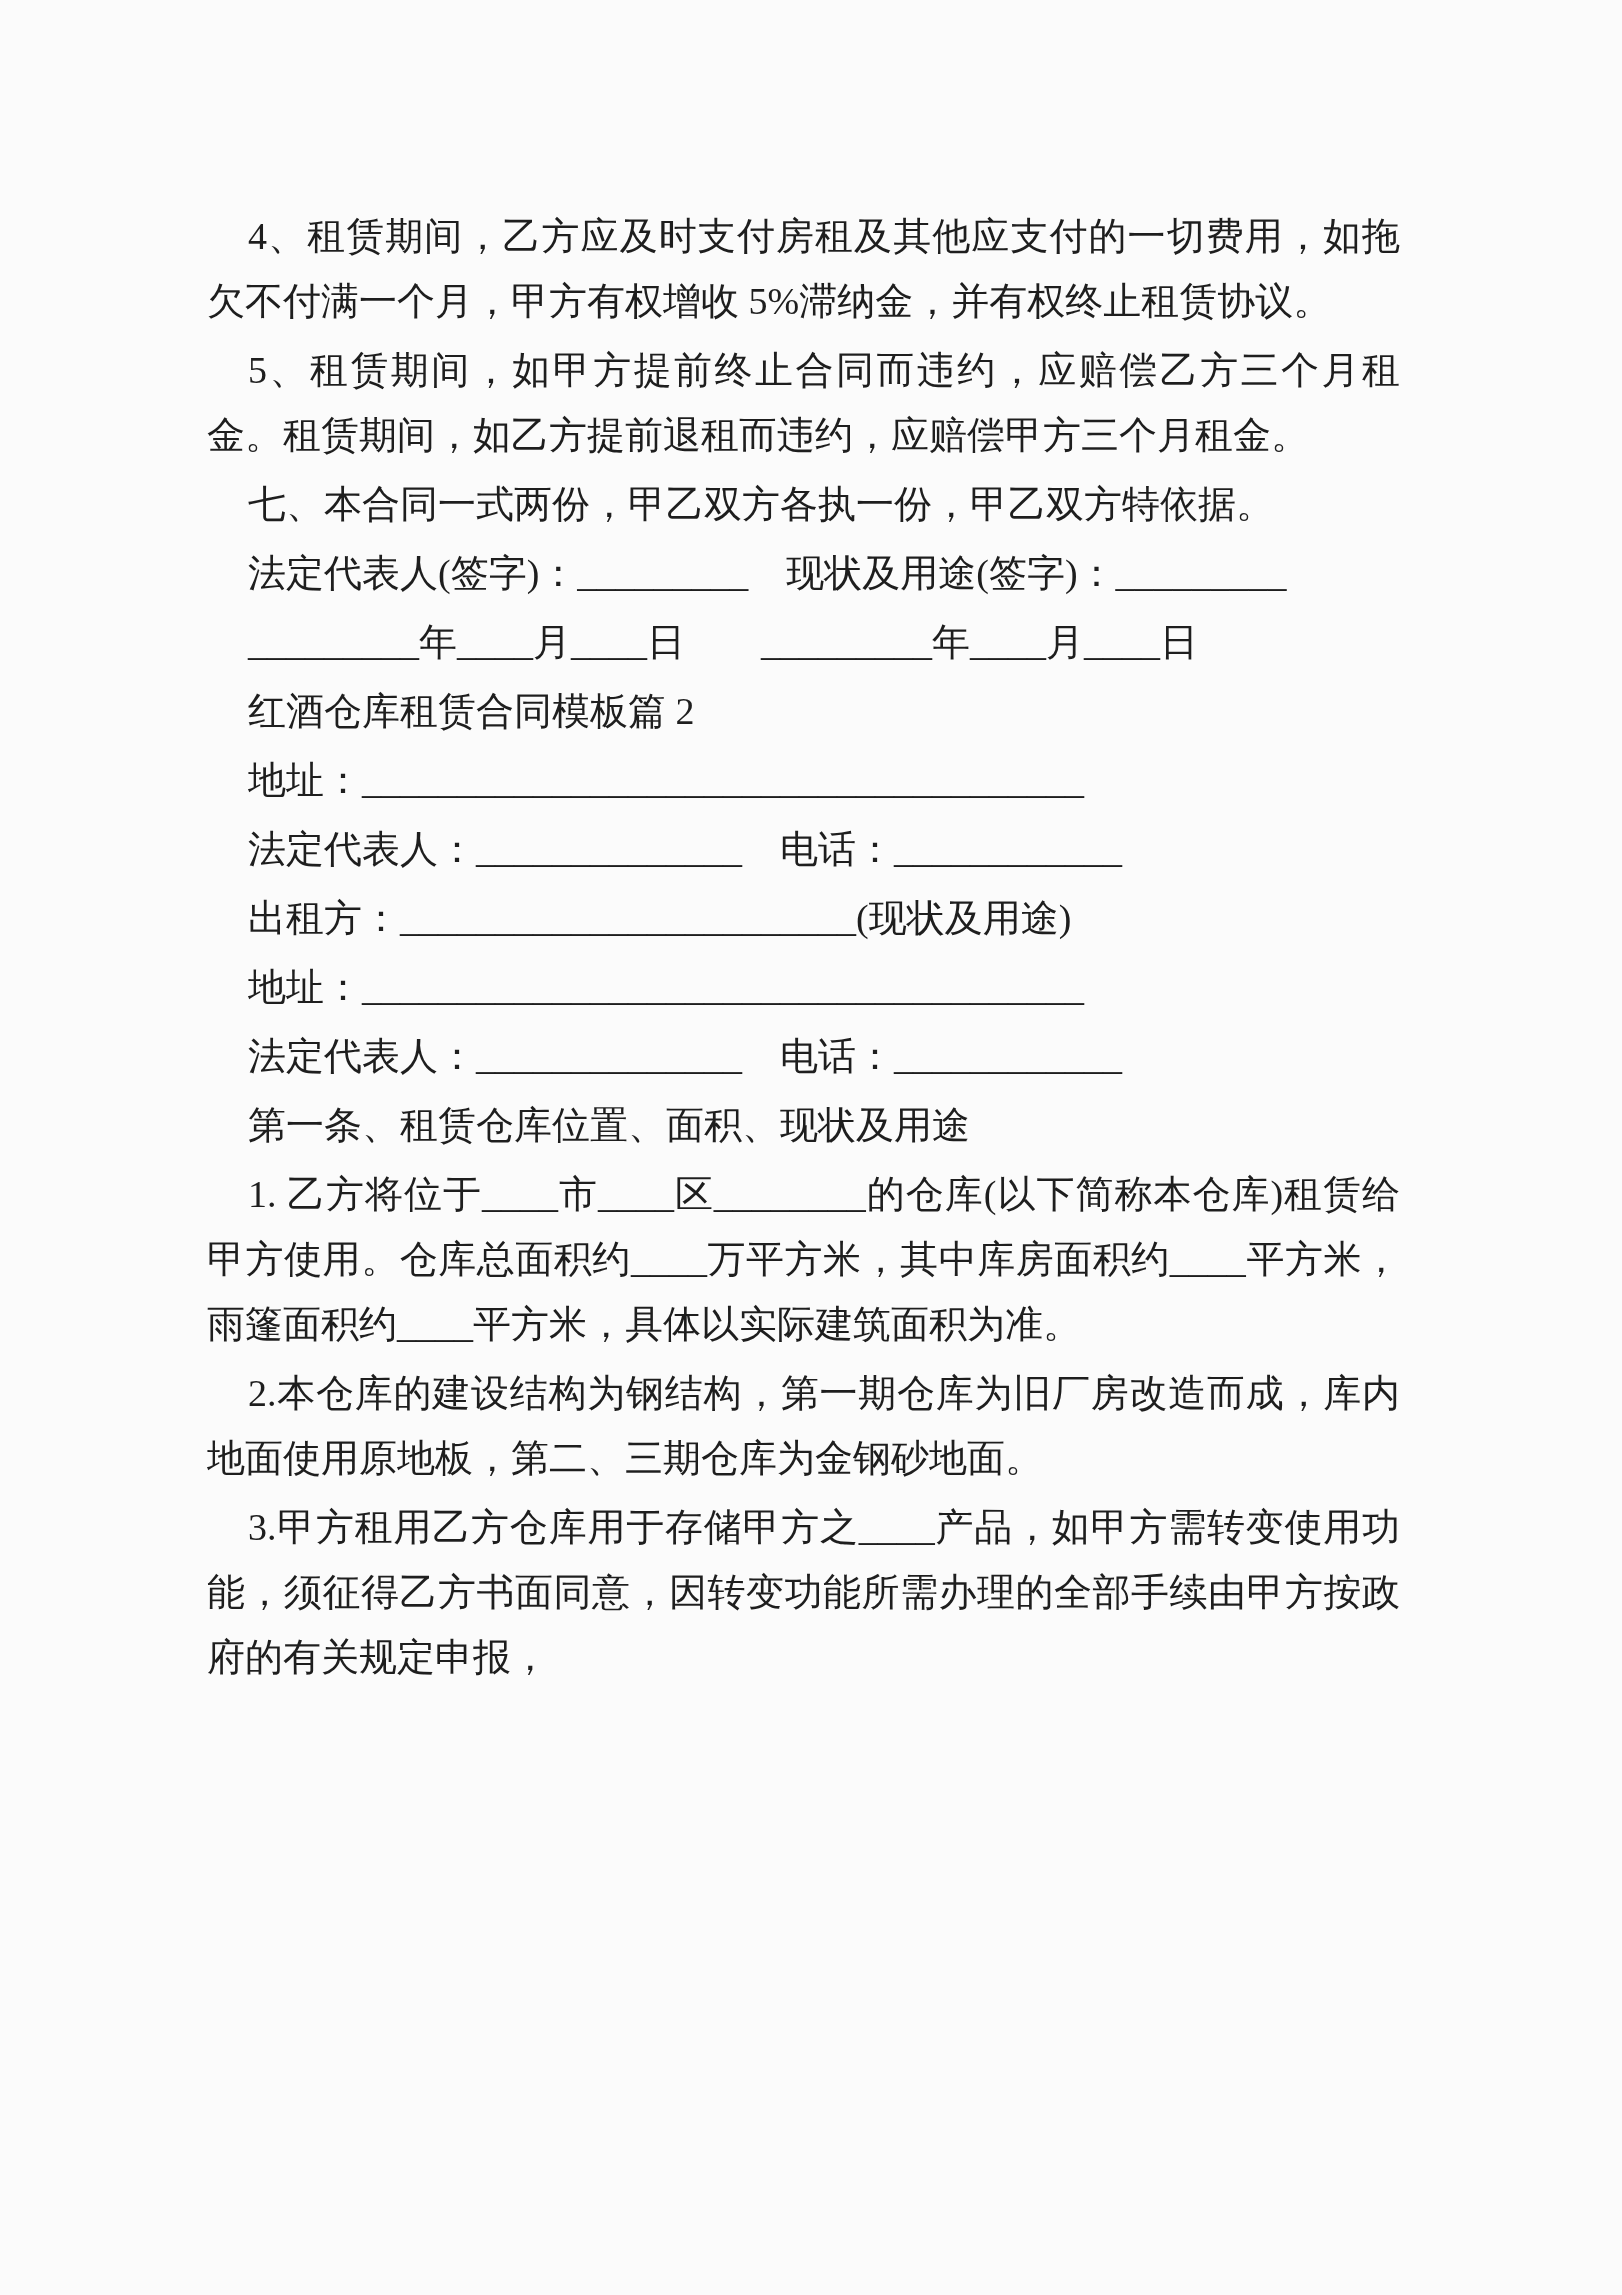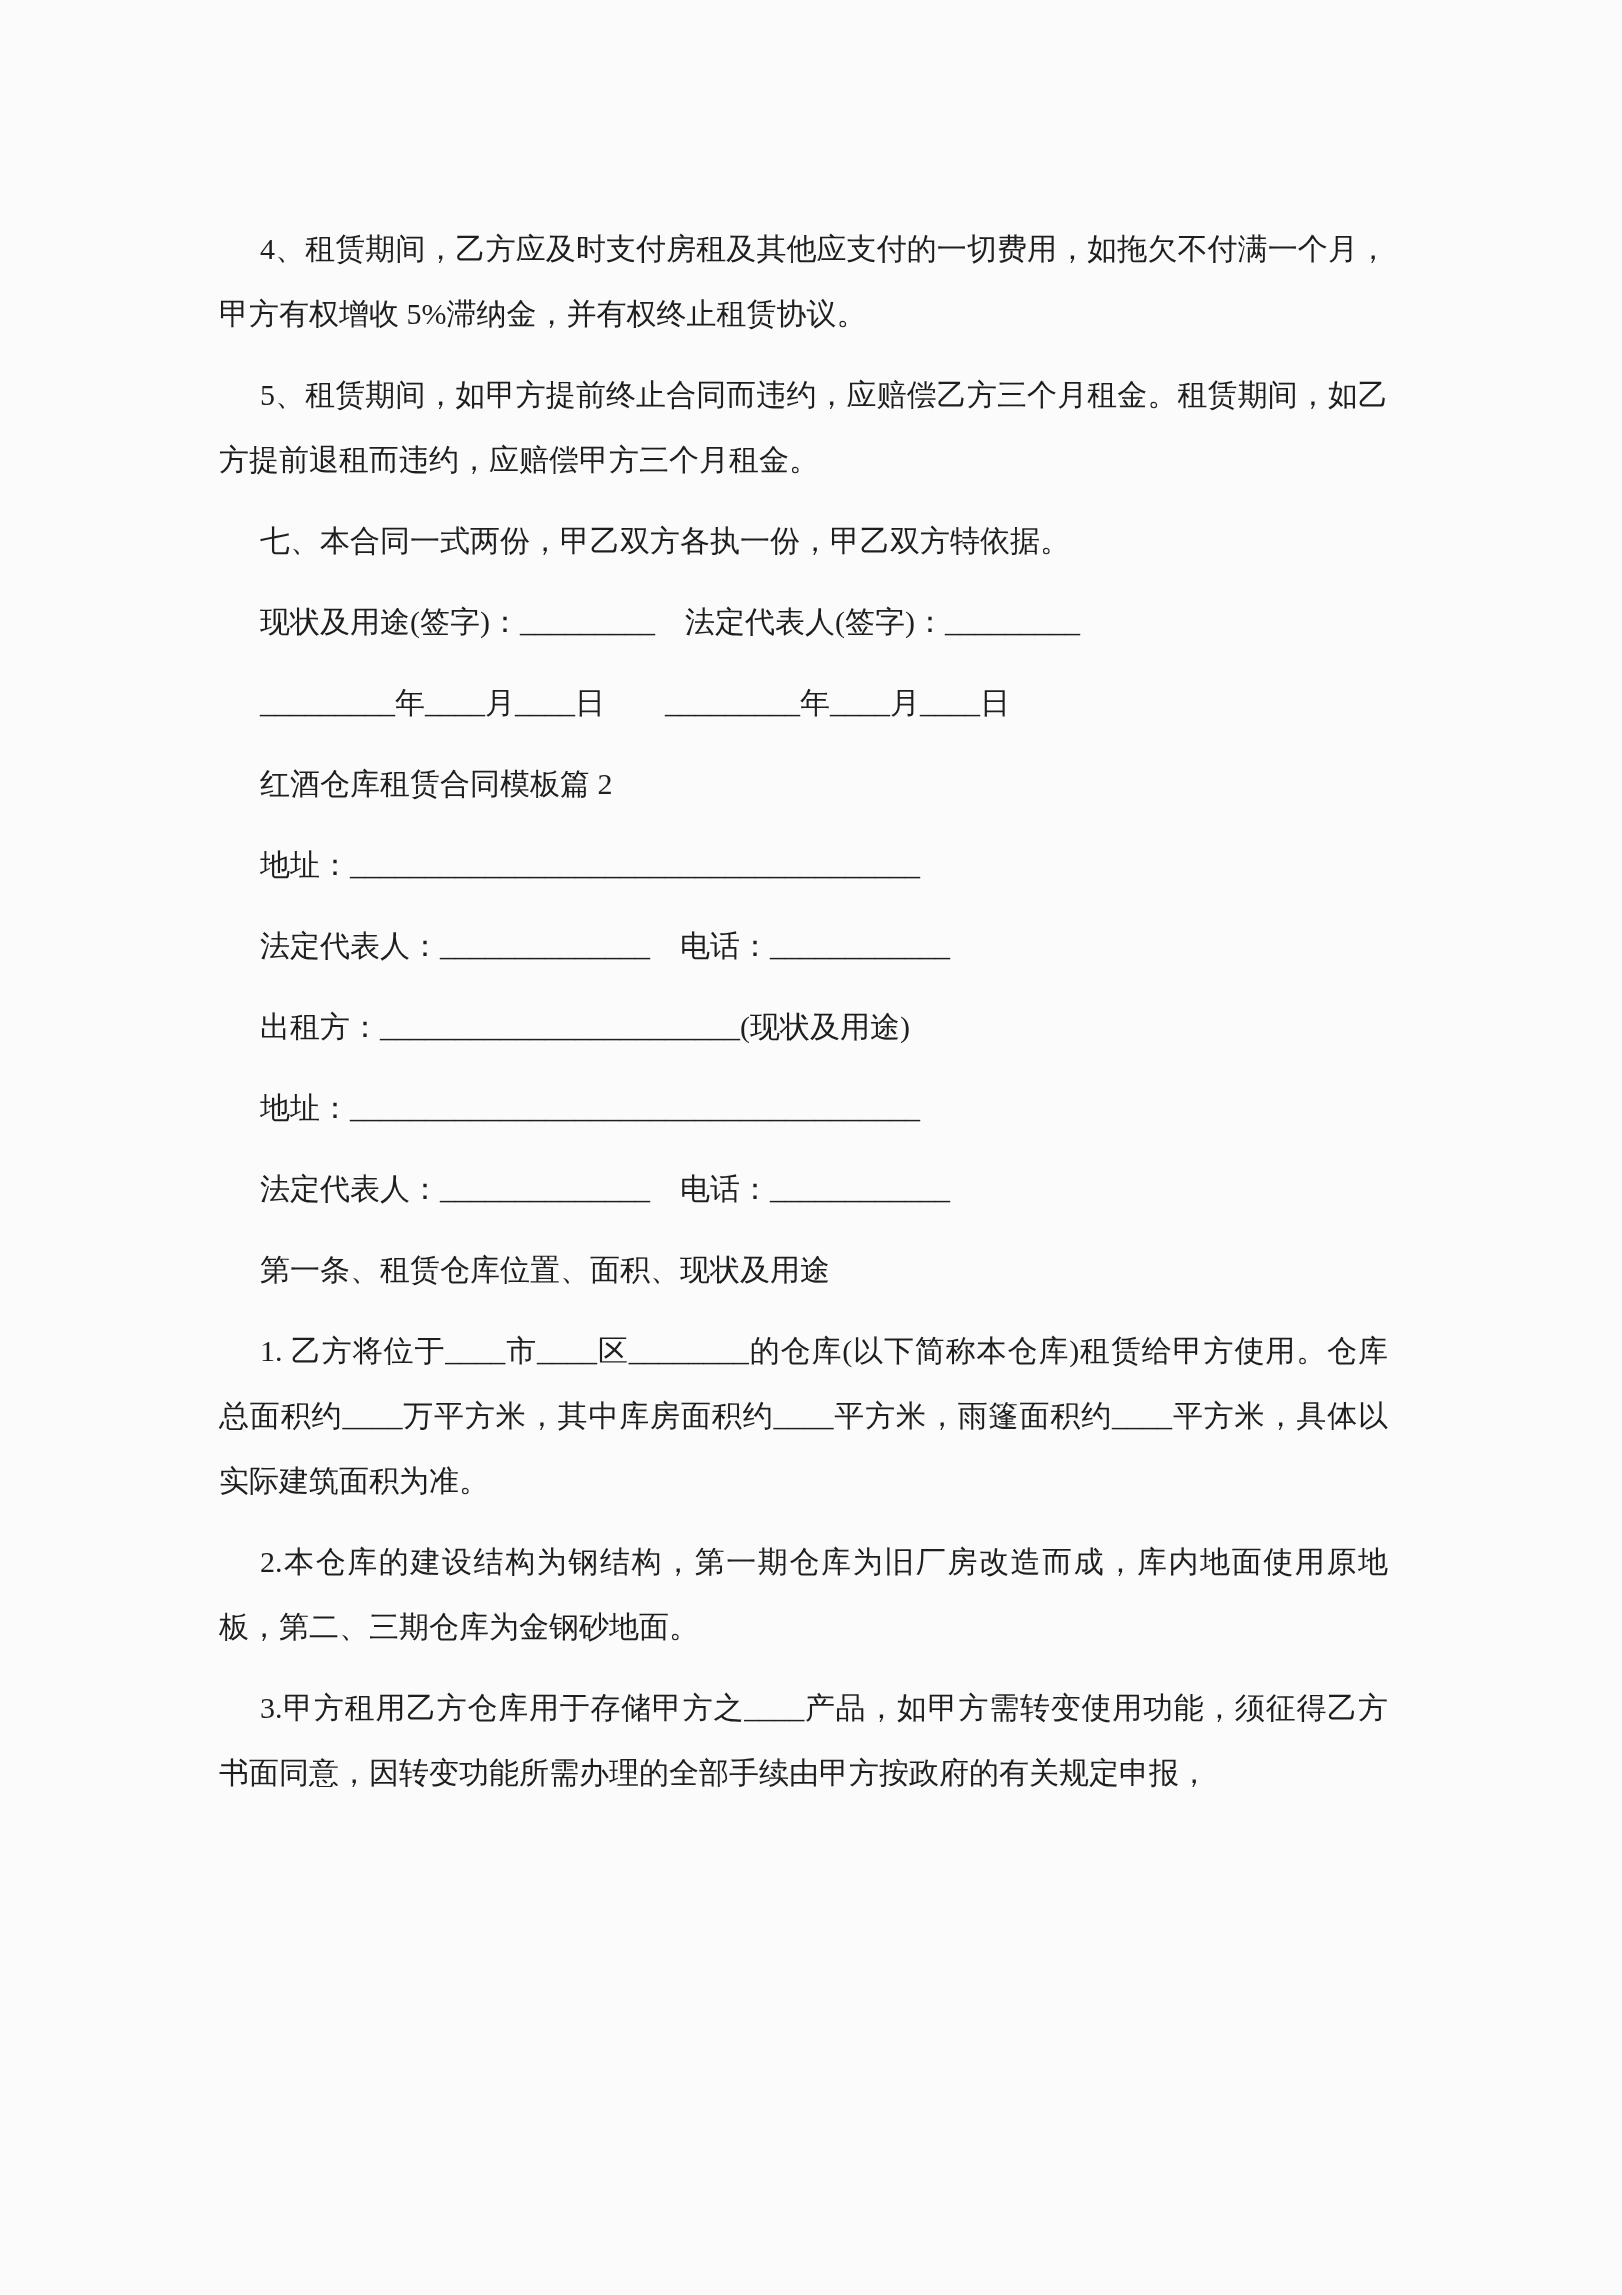--- a/index.html
+++ b/index.html
@@ -17,39 +17,39 @@
   }
   .page {
     box-sizing: border-box;
     width: 1623px;
     height: 2295px;
     padding: 200px 219px 131px 203px;
     background: #fbfbfb;
     overflow: hidden;
   }
   .para {
-    margin: 16px;
+    margin: 4px;
     padding: 0;
-    font-size: 30px;
+    font-size: 38px;
     line-height: 65px;
     text-indent: 41px;
     text-align: justify;
     word-break: break-all;
     letter-spacing: 0;
     font-weight: 400;
   }
 </style>
 </head>
 <body>
 
 <div class="page">
   <p class="para">4、租赁期间，乙方应及时支付房租及其他应支付的一切费用，如拖欠不付满一个月，甲方有权增收 5%滞纳金，并有权终止租赁协议。</p>
   <p class="para">5、租赁期间，如甲方提前终止合同而违约，应赔偿乙方三个月租金。租赁期间，如乙方提前退租而违约，应赔偿甲方三个月租金。</p>
   <p class="para">七、本合同一式两份，甲乙双方各执一份，甲乙双方特依据。</p>
-  <p class="para">现状及用途(签字)：_________　法定代表人(签字)：_________</p>
+  <p class="para">法定代表人(签字)：_________　现状及用途(签字)：_________</p>
   <p class="para">_________年____月____日　　_________年____月____日</p>
   <p class="para">红酒仓库租赁合同模板篇 2</p>
   <p class="para">地址：______________________________________</p>
   <p class="para">法定代表人：______________　电话：____________</p>
   <p class="para">出租方：________________________(现状及用途)</p>
   <p class="para">地址：______________________________________</p>
   <p class="para">法定代表人：______________　电话：____________</p>
   <p class="para">第一条、租赁仓库位置、面积、现状及用途</p>
   <p class="para">1. 乙方将位于____市____区________的仓库(以下简称本仓库)租赁给甲方使用。仓库总面积约____万平方米，其中库房面积约____平方米，雨篷面积约____平方米，具体以实际建筑面积为准。</p>
   <p class="para">2.本仓库的建设结构为钢结构，第一期仓库为旧厂房改造而成，库内地面使用原地板，第二、三期仓库为金钢砂地面。</p>

